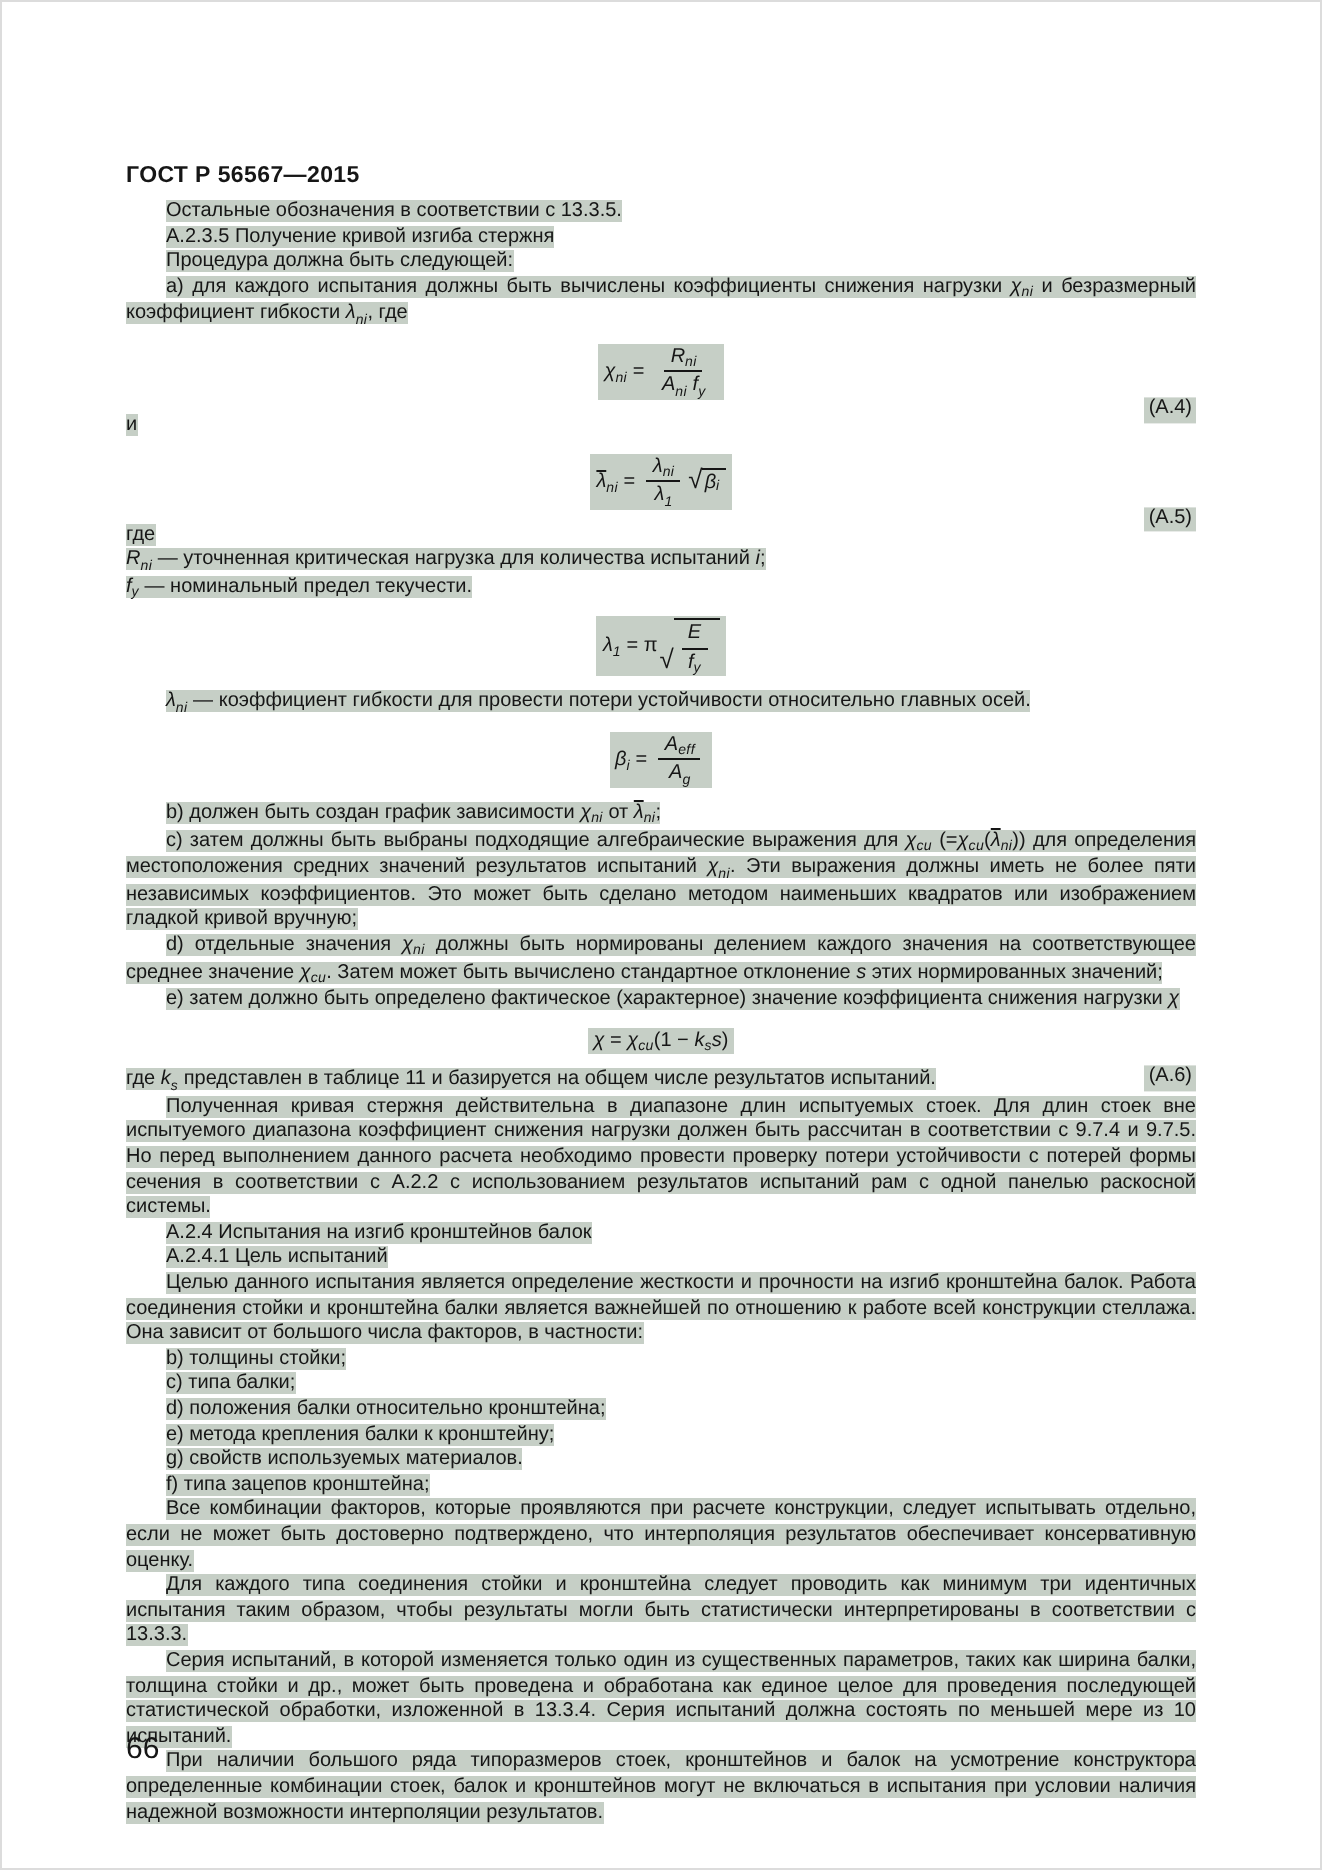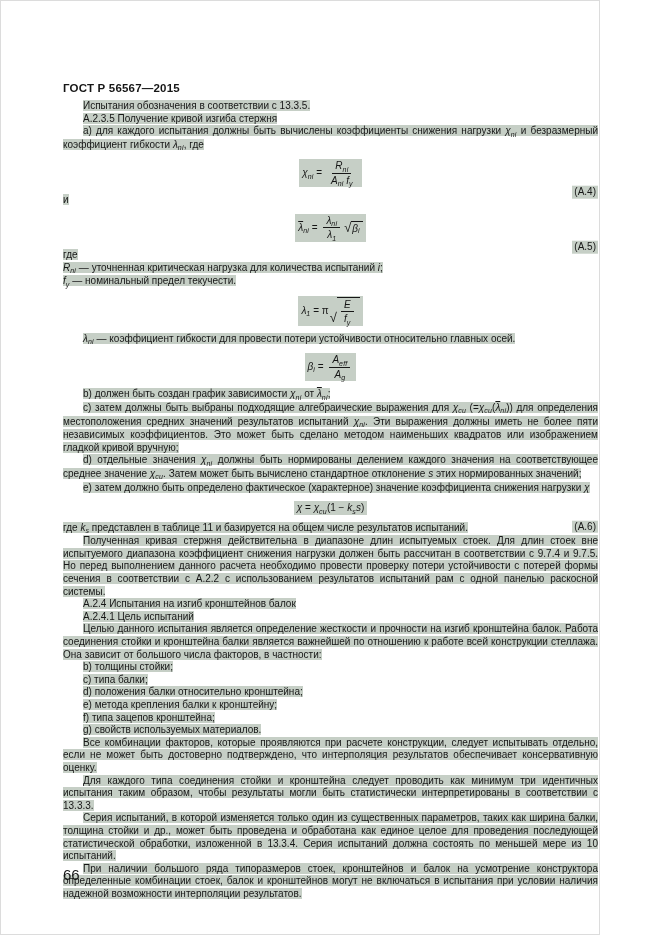--- a/index.html
+++ b/index.html
@@ -1,21 +1,21 @@
 <!DOCTYPE html>
 <html lang="ru"><head>
 <meta charset="utf-8">
 <style>
   * { box-sizing: border-box; }
   html, body { margin: 0; padding: 0; }
   body { background: #ffffff; }
 
   .page {
     position: relative;
-    width: 600px;
+    width: 661px;
     height: 935px;
     background: #ffffff;
     overflow: hidden;
     font-family: "Liberation Sans", sans-serif;
     color: #161616;
     box-shadow: inset 0 0 0 1px #dcdcdc;
   }
 
   .doc-header {
     position: absolute;
@@ -115,22 +115,23 @@
     font-size: 15px;
   }
 </style>
 </head>
 <body>
 
 <div class="page">
   <div class="doc-header">ГОСТ Р 56567—2015</div>
 
   <div class="doc-body">
-      <p class="blk-para"><span class="hl"><span class="s-t">Испытания обозначения в соответствии с 13.3.5.</span></span></p>
+      <p class="blk-para"><span class="hl"><span class="s-t">Остальные обозначения в соответствии с 13.3.5.</span></span></p>
       <p class="blk-para"><span class="hl"><span class="s-t">А.2.3.5 Получение кривой изгиба стержня</span></span></p>
+      <p class="blk-para"><span class="hl"><span class="s-t">Процедура должна быть следующей:</span></span></p>
       <p class="blk-para"><span class="hl"><span class="s-t">а) для каждого испытания должны быть вычислены коэффициенты снижения нагрузки </span><span class="s-i">χ</span><span class="s-sub">ni</span><span class="s-t"> и безразмерный коэффициент гибкости </span><span class="s-i">λ</span><span class="s-sub">ni</span><span class="s-t">, где</span></span></p>
       <div class="formula-row"><span class="math hl"><span class="s-i">χ</span><span class="s-sub">ni</span><span class="s-t"> = </span><span class="frac">
             <span class="fr-num"><span class="s-i">R</span><span class="s-sub">ni</span></span>
             <span class="fr-den"><span class="s-i">A</span><span class="s-sub">ni</span><span class="s-t"> </span><span class="s-i">f</span><span class="s-sub">y</span></span>
           </span></span><span class="eq-number hl">(А.4)</span></div>
       <p class="blk-plain"><span class="hl"><span class="s-t">и</span></span></p>
       <div class="formula-row"><span class="math hl"><span class="s-ol">λ</span><span class="s-sub">ni</span><span class="s-t"> = </span><span class="frac">
             <span class="fr-num"><span class="s-i">λ</span><span class="s-sub">ni</span></span>
             <span class="fr-den"><span class="s-i">λ</span><span class="s-sub">1</span></span>
           </span><span class="sqrt">
@@ -164,22 +165,22 @@
       <div class="formula-row"><span class="math hl"><span class="s-i">χ</span><span class="s-t"> = </span><span class="s-i">χ</span><span class="s-sub">cu</span><span class="s-t">(1 − </span><span class="s-i">k</span><span class="s-sub">s</span><span class="s-i">s</span><span class="s-t">)</span></span><span class="eq-number hl">(А.6)</span></div>
       <p class="blk-plain"><span class="hl"><span class="s-t">где </span><span class="s-i">k</span><span class="s-sub">s</span><span class="s-t"> представлен в таблице 11 и базируется на общем числе результатов испытаний.</span></span></p>
       <p class="blk-para"><span class="hl"><span class="s-t">Полученная кривая стержня действительна в диапазоне длин испытуемых стоек. Для длин стоек вне испытуемого диапазона коэффициент снижения нагрузки должен быть рассчитан в соответствии с 9.7.4 и 9.7.5. Но перед выполнением данного расчета необходимо провести проверку потери устойчивости с потерей формы сечения в соответствии с А.2.2 с использованием результатов испытаний рам с одной панелью раскосной системы.</span></span></p>
       <p class="blk-heading"><span class="hl"><span class="s-t">А.2.4 Испытания на изгиб кронштейнов балок</span></span></p>
       <p class="blk-para"><span class="hl"><span class="s-t">А.2.4.1 Цель испытаний</span></span></p>
       <p class="blk-para"><span class="hl"><span class="s-t">Целью данного испытания является определение жесткости и прочности на изгиб кронштейна балок. Работа соединения стойки и кронштейна балки является важнейшей по отношению к работе всей конструкции стеллажа. Она зависит от большого числа факторов, в частности:</span></span></p>
       <p class="blk-para"><span class="hl"><span class="s-t">b) толщины стойки;</span></span></p>
       <p class="blk-para"><span class="hl"><span class="s-t">с) типа балки;</span></span></p>
       <p class="blk-para"><span class="hl"><span class="s-t">d) положения балки относительно кронштейна;</span></span></p>
       <p class="blk-para"><span class="hl"><span class="s-t">е) метода крепления балки к кронштейну;</span></span></p>
+      <p class="blk-para"><span class="hl"><span class="s-t">g) свойств используемых материалов.</span></span></p>
       <p class="blk-para"><span class="hl"><span class="s-t">f) типа зацепов кронштейна;</span></span></p>
-      <p class="blk-para"><span class="hl"><span class="s-t">g) свойств используемых материалов.</span></span></p>
       <p class="blk-para"><span class="hl"><span class="s-t">Все комбинации факторов, которые проявляются при расчете конструкции, следует испытывать отдельно, если не может быть достоверно подтверждено, что интерполяция результатов обеспечивает консервативную оценку.</span></span></p>
       <p class="blk-para"><span class="hl"><span class="s-t">Для каждого типа соединения стойки и кронштейна следует проводить как минимум три идентичных испытания таким образом, чтобы результаты могли быть статистически интерпретированы в соответствии с 13.3.3.</span></span></p>
       <p class="blk-para"><span class="hl"><span class="s-t">Серия испытаний, в которой изменяется только один из существенных параметров, таких как ширина балки, толщина стойки и др., может быть проведена и обработана как единое целое для проведения последующей статистической обработки, изложенной в 13.3.4. Серия испытаний должна состоять по меньшей мере из 10 испытаний.</span></span></p>
       <p class="blk-para"><span class="hl"><span class="s-t">При наличии большого ряда типоразмеров стоек, кронштейнов и балок на усмотрение конструктора определенные комбинации стоек, балок и кронштейнов могут не включаться в испытания при условии наличия надежной возможности интерполяции результатов.</span></span></p>
     </div>
 
   <div class="page-number">66</div>
 </div>
 
 </body></html>

